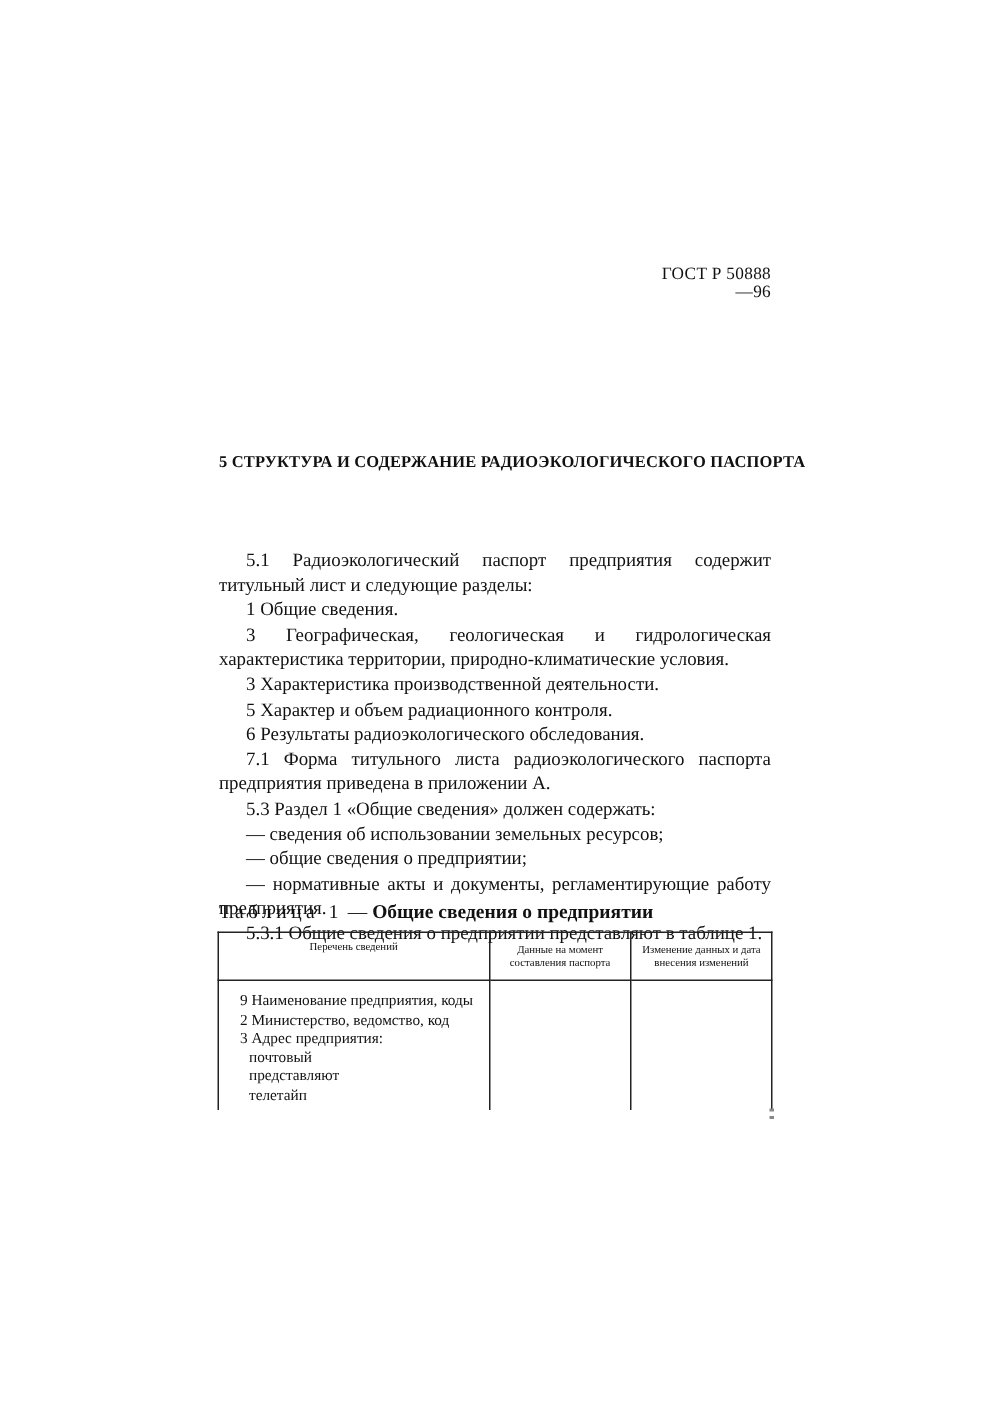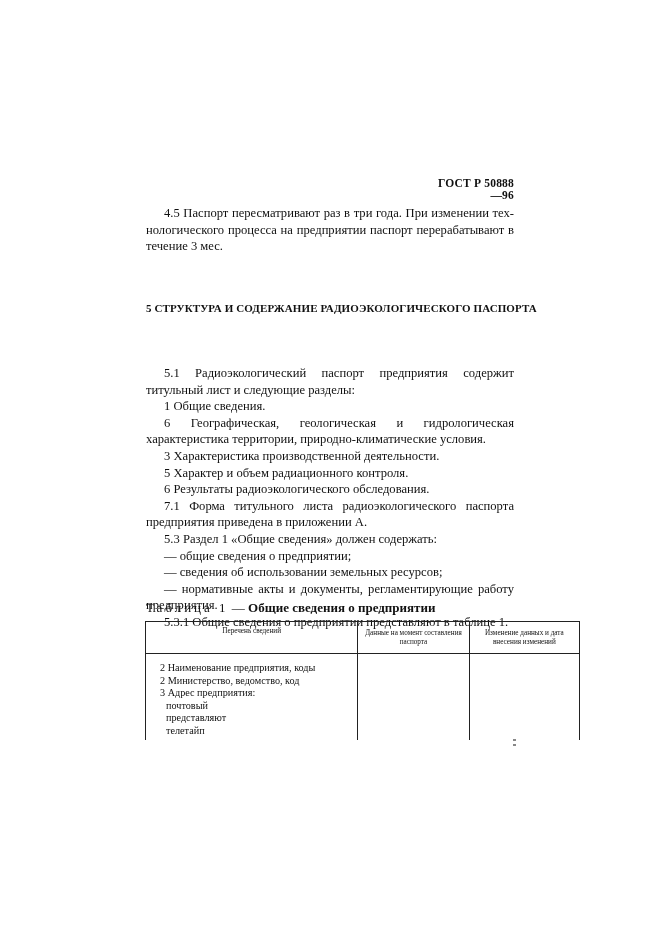--- a/index.html
+++ b/index.html
@@ -1,64 +1,60 @@
 <!DOCTYPE html>
 <html><head>
   <meta charset="utf-8">
   <style>
     html, body { margin: 0; padding: 0; background: #ffffff; }
     body { width: 661px; height: 935px; position: relative; overflow: hidden;
            font-family: "Liberation Serif", "DejaVu Serif", serif; color: #111; }
     .page-header { position: absolute; top: 177px; left: 434px; width: 80px; text-align: right;
-                   font-size: 11.5px; font-weight: bold; letter-spacing: 0.2px; }
+                   font-size: 11.5px; font-weight: normal; letter-spacing: 0.2px; }
     .block { position: absolute; left: 146px; width: 368px; font-size: 12.6px; line-height: 16.6px; }
     .p { margin: 0; text-align: justify; text-align-last: left; }
     .indent { text-indent: 18px; }
     .sec-title { position: absolute; left: 146px; width: 368px; top: 302px; font-size: 11px;
                  font-weight: bold; text-align: left; letter-spacing: 0.1px; white-space: nowrap; }
     .table-caption { position: absolute; left: 146px; top: 600px; font-size: 13px; white-space: nowrap; }
     .table-caption .spaced { letter-spacing: 3px; }
     .table-caption .bold { font-weight: bold; }
-    table.t1 { position: absolute; left: 145px; top: 621px; width: 435px; border-collapse: collapse;
+    table.t1 { position: absolute; left: 145px; top: 621px; width: 370px; border-collapse: collapse;
                font-size: 7.2px; }
     table.t1 th, table.t1 td { border: 1px solid #222; }
     table.t1 th { font-weight: normal; height: 26px; text-align: center; vertical-align: middle;
                   line-height: 9px; padding: 0 2px; }
     table.t1 th:first-child { vertical-align: top; padding-top: 5px; }
     table.t1 td { border-bottom: none; height: 78px; vertical-align: top; }
     table.t1 td.items { font-size: 10.2px; line-height: 12.6px; padding: 8px 0 0 14px; }
     .sub { padding-left: 6px; }
     .marks { position: absolute; left: 513px; top: 739px; width: 3px; }
     .marks div { width: 3px; height: 2px; background: #888; margin-bottom: 3px; }
   </style>
 </head>
 <body>
 
 <div class="page-header">ГОСТ Р 50888—96</div>
 
 <div class="block" style="top:205px;">
-  <p class="p indent">
-    <span>4.5 Паспорт пересматривают раз в три года. При изменении тех-</span>
-    <span>нологического процесса на предприятии паспорт перерабатывают в течение 3 мес.</span>
-  </p>
 </div>
 
 <div class="sec-title">5 СТРУКТУРА И СОДЕРЖАНИЕ РАДИОЭКОЛОГИЧЕСКОГО ПАСПОРТА</div>
 
 <div class="block" style="top:320px;margin-top:45px;">
   <p class="p indent">5.1 Радиоэкологический паспорт предприятия содержит титульный лист и следующие разделы:</p>
   <p class="p indent">1 Общие сведения.</p>
-  <p class="p indent">6 Географическая, геологическая и гидрологическая характеристика территории, природно-климатические условия.</p>
+  <p class="p indent">3 Географическая, геологическая и гидрологическая характеристика территории, природно-климатические условия.</p>
   <p class="p indent">3 Характеристика производственной деятельности.</p>
   <p class="p indent">5 Характер и объем радиационного контроля.</p>
   <p class="p indent">6 Результаты радиоэкологического обследования.</p>
   <p class="p indent">7.1 Форма титульного листа радиоэкологического паспорта предприятия приведена в приложении А.</p>
   <p class="p indent">5.3 Раздел 1 «Общие сведения» должен содержать:</p>
+  <p class="p indent">— сведения об использовании земельных ресурсов;</p>
   <p class="p indent">— общие сведения о предприятии;</p>
-  <p class="p indent">— сведения об использовании земельных ресурсов;</p>
   <p class="p indent">— нормативные акты и документы, регламентирующие работу предприятия.</p>
   <p class="p indent">5.3.1 Общие сведения о предприятии представляют в таблице 1.</p>
 </div>
 
 <div class="table-caption">
   <span class="spaced">Таблица 1</span><span> — </span><span class="bold">Общие сведения о предприятии</span>
 </div>
 
 <table class="t1">
   <colgroup>
@@ -69,21 +65,21 @@
   <thead>
     <tr>
       <th>Перечень сведений</th>
       <th>Данные на момент составления паспорта</th>
       <th>Изменение данных и дата внесения изменений</th>
     </tr>
   </thead>
   <tbody>
     <tr>
       <td class="items">
-        <div>2 Наименование предприятия, коды</div>
+        <div>9 Наименование предприятия, коды</div>
         <div>2 Министерство, ведомство, код</div>
         <div>3 Адрес предприятия:</div>
         <div class="sub">почтовый</div>
         <div class="sub">представляют</div>
         <div class="sub">телетайп</div>
       </td>
       <td></td>
       <td></td>
     </tr>
   </tbody>

